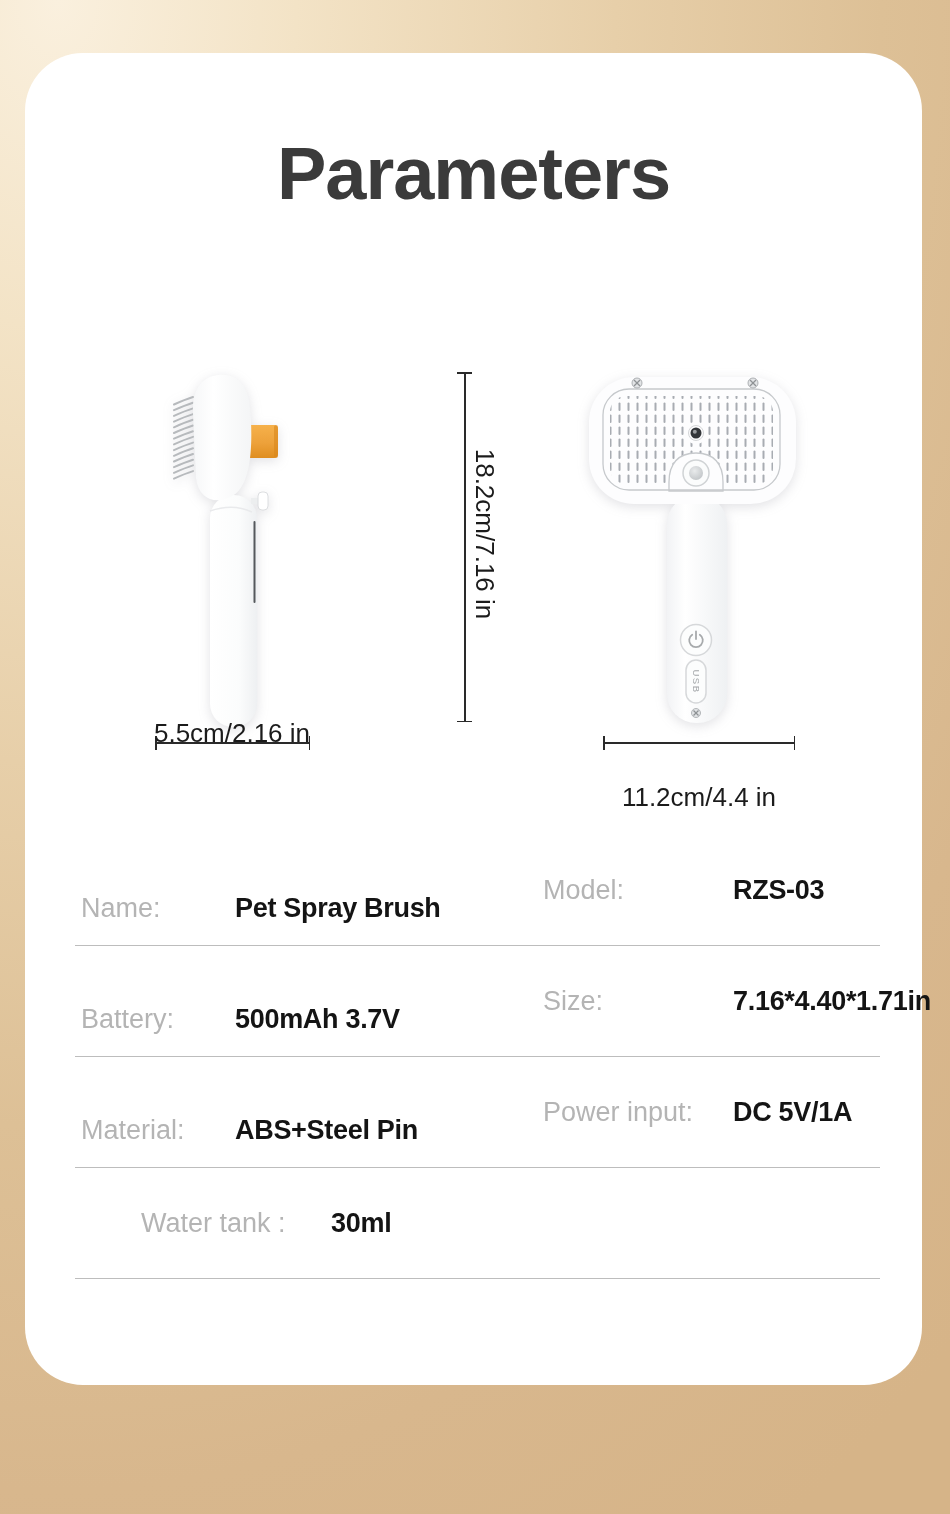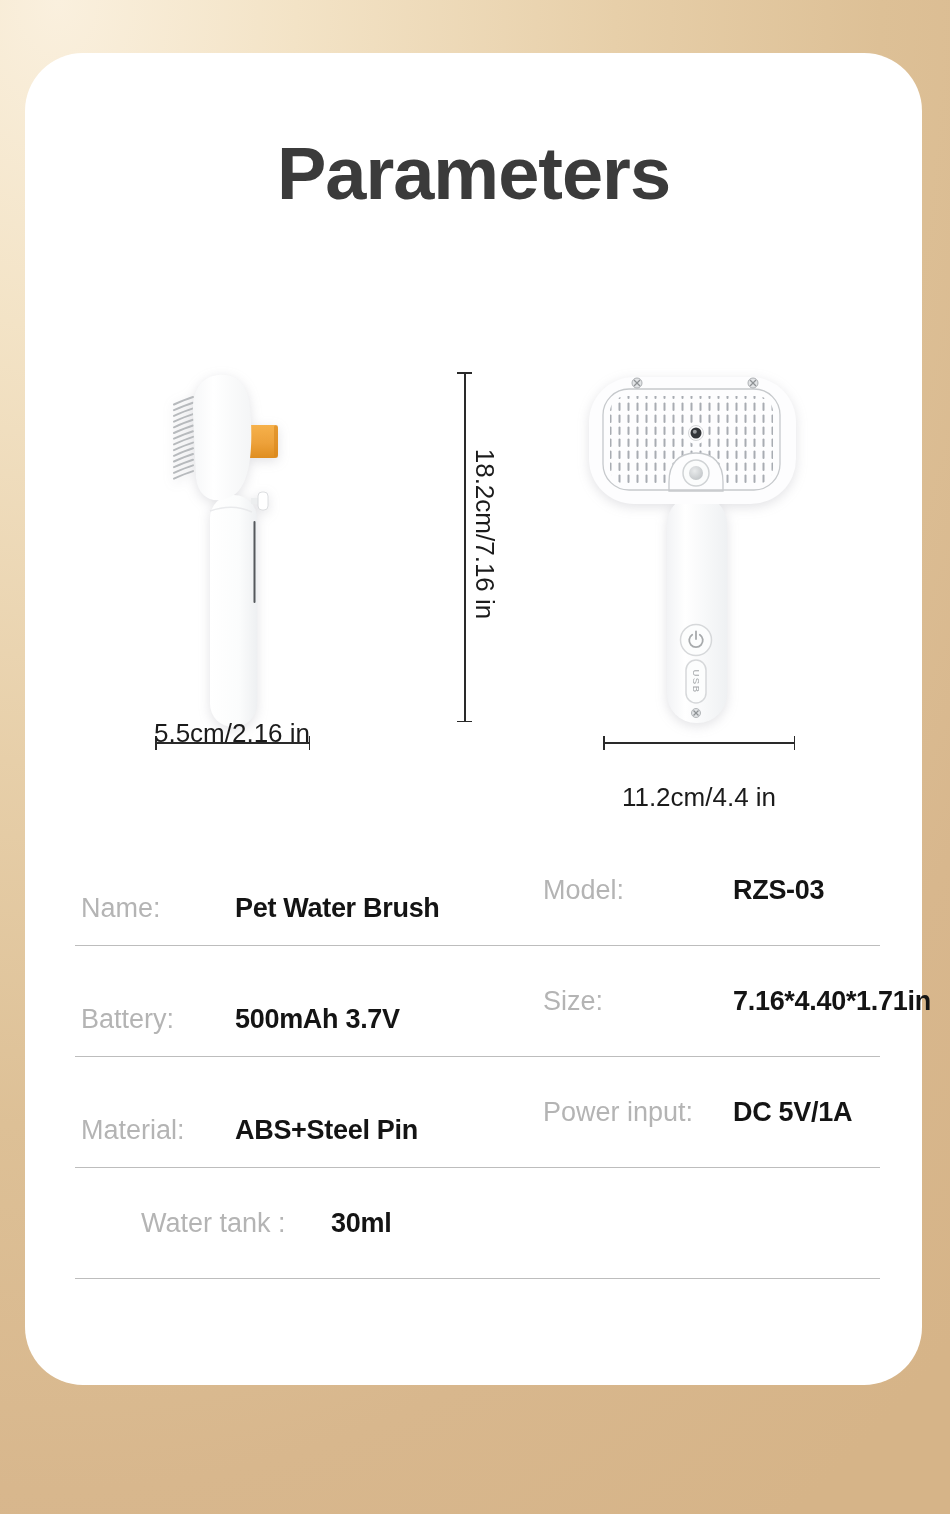--- a/index.html
+++ b/index.html
@@ -194,21 +194,21 @@
   <div class="dim dim-h" style="left:578px;top:689px;width:192px;"></div>
   <div class="dim dim-v" style="left:578px;top:682.5px;height:14px;"></div>
   <div class="dim dim-v" style="left:768.5px;top:682.5px;height:14px;"></div>
   <div class="dim-label" style="left:574px;top:729px;width:200px;">11.2cm/4.4 in</div>
 
   <div class="spec-table">
 
     <div class="spec-row">
       <div class="spec-cell cell-left">
         <span class="spec-label">Name:</span>
-        <span class="spec-value">Pet Water Brush</span>
+        <span class="spec-value">Pet Spray Brush</span>
       </div>
       <div class="spec-cell cell-right">
         <span class="spec-label">Model:</span>
         <span class="spec-value">RZS-03</span>
       </div>
     </div>
 
     <div class="spec-row">
       <div class="spec-cell cell-left">
         <span class="spec-label">Battery:</span>

